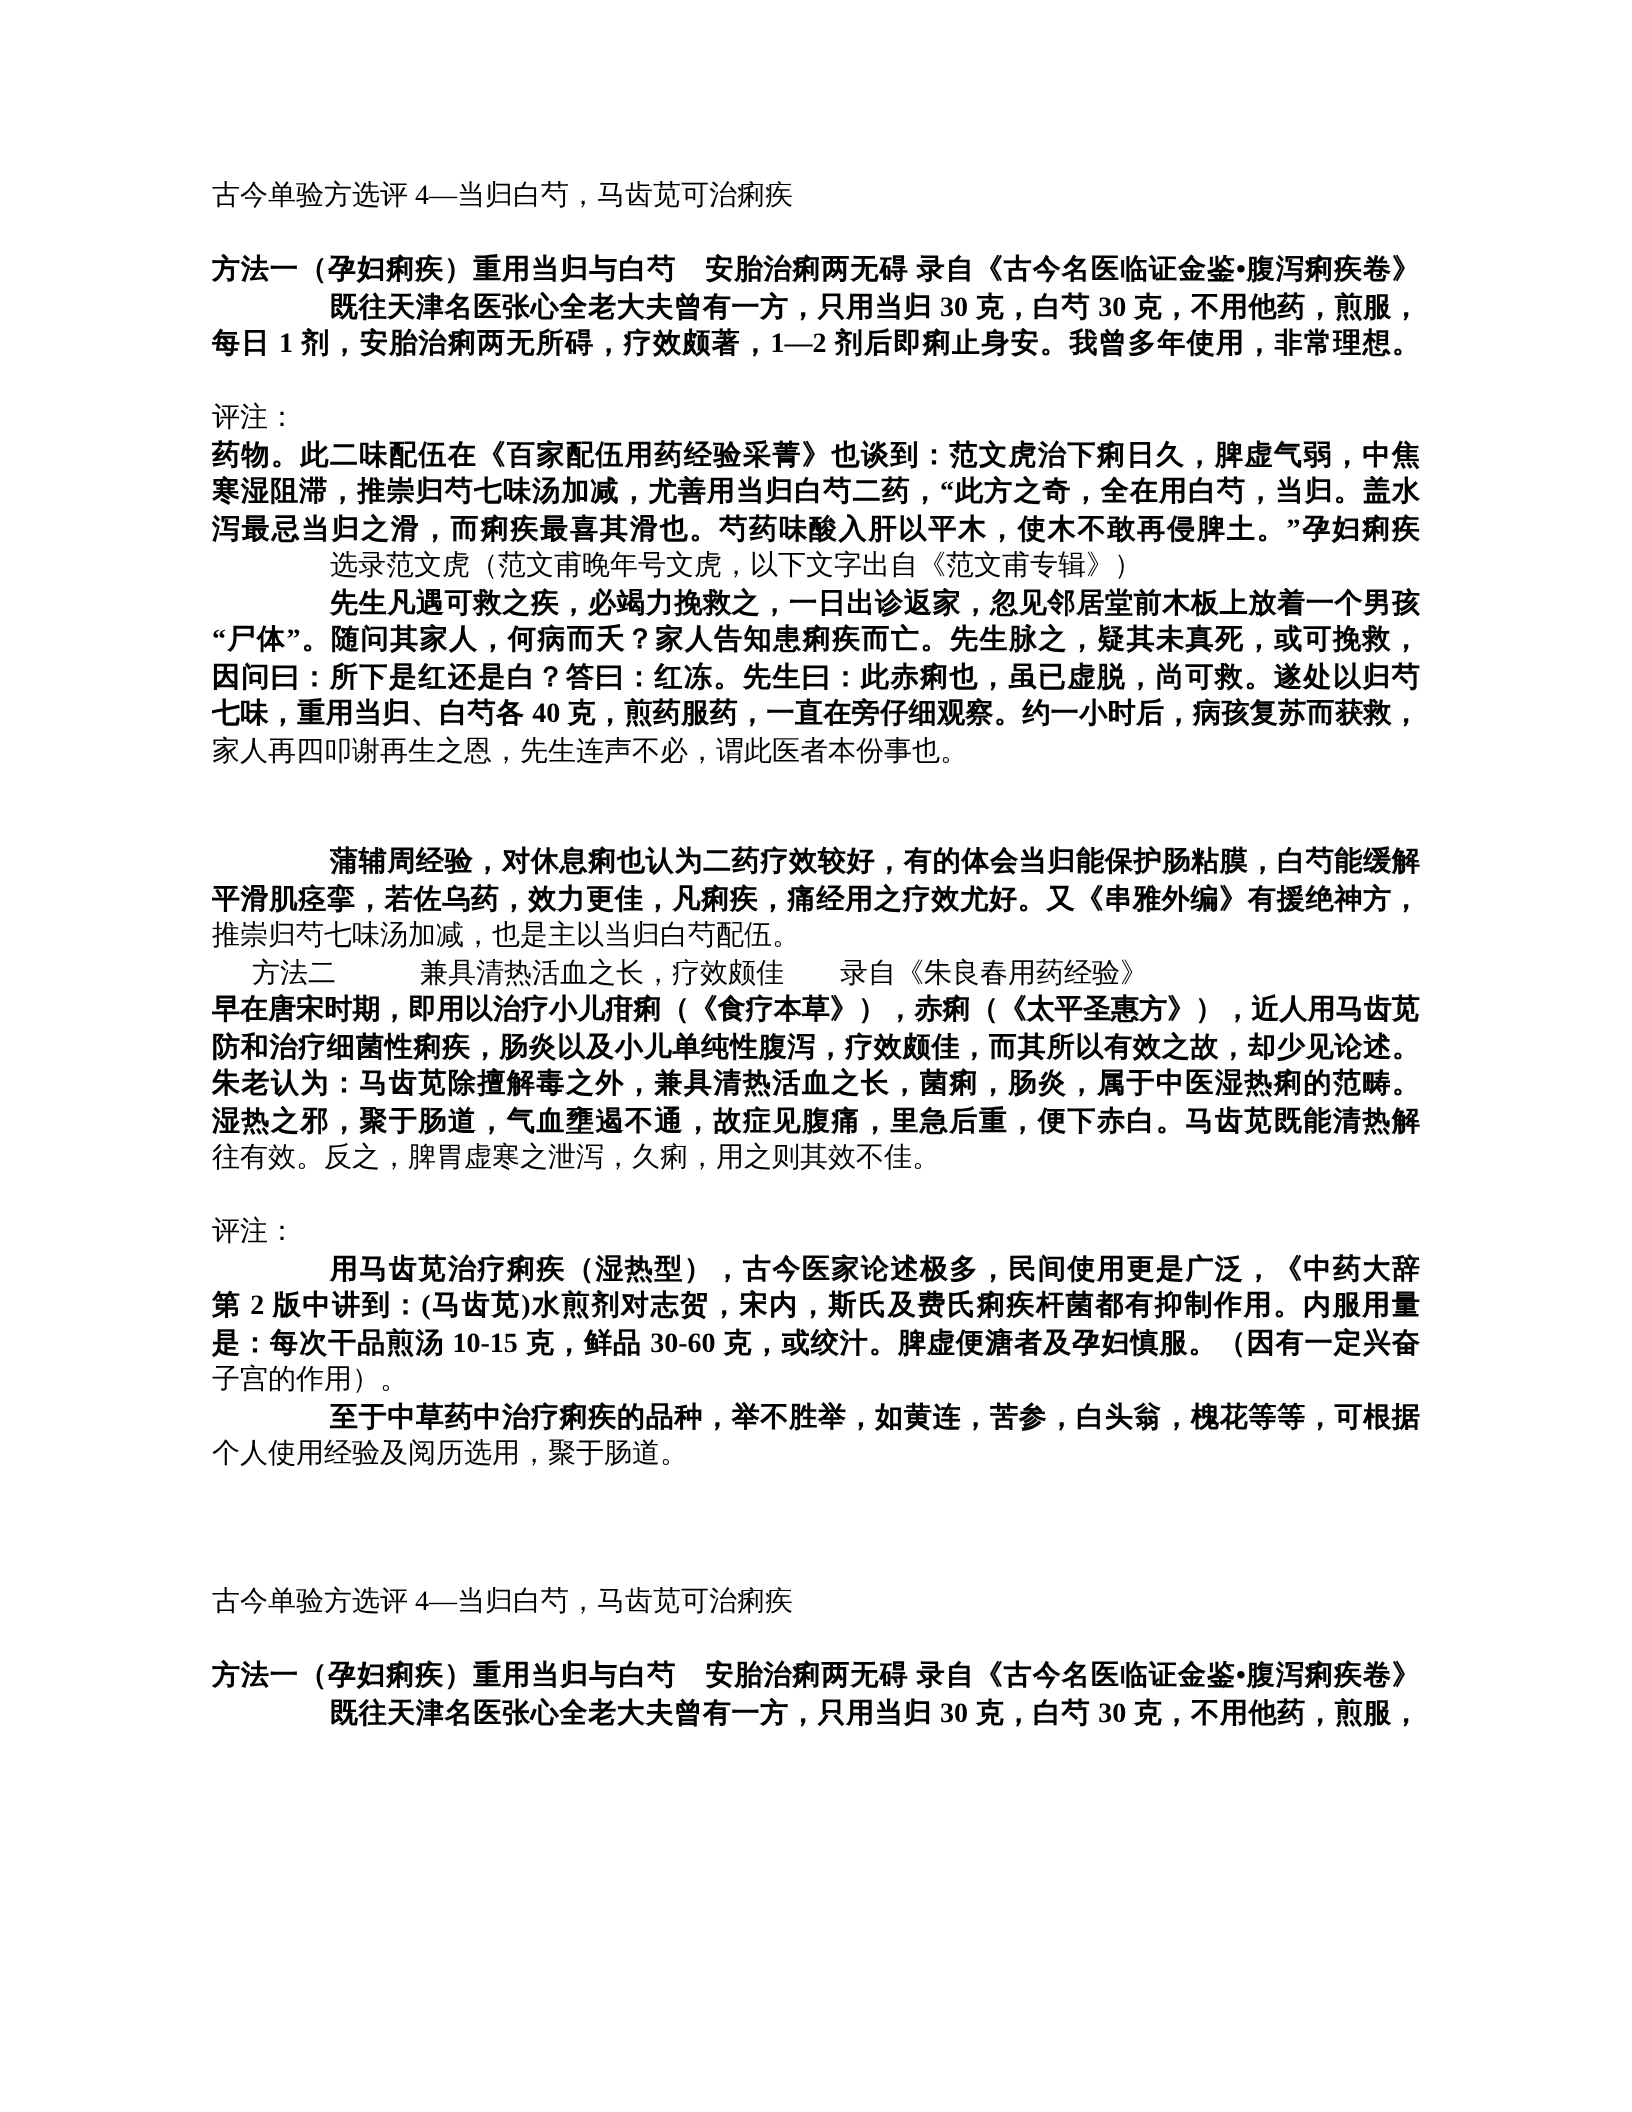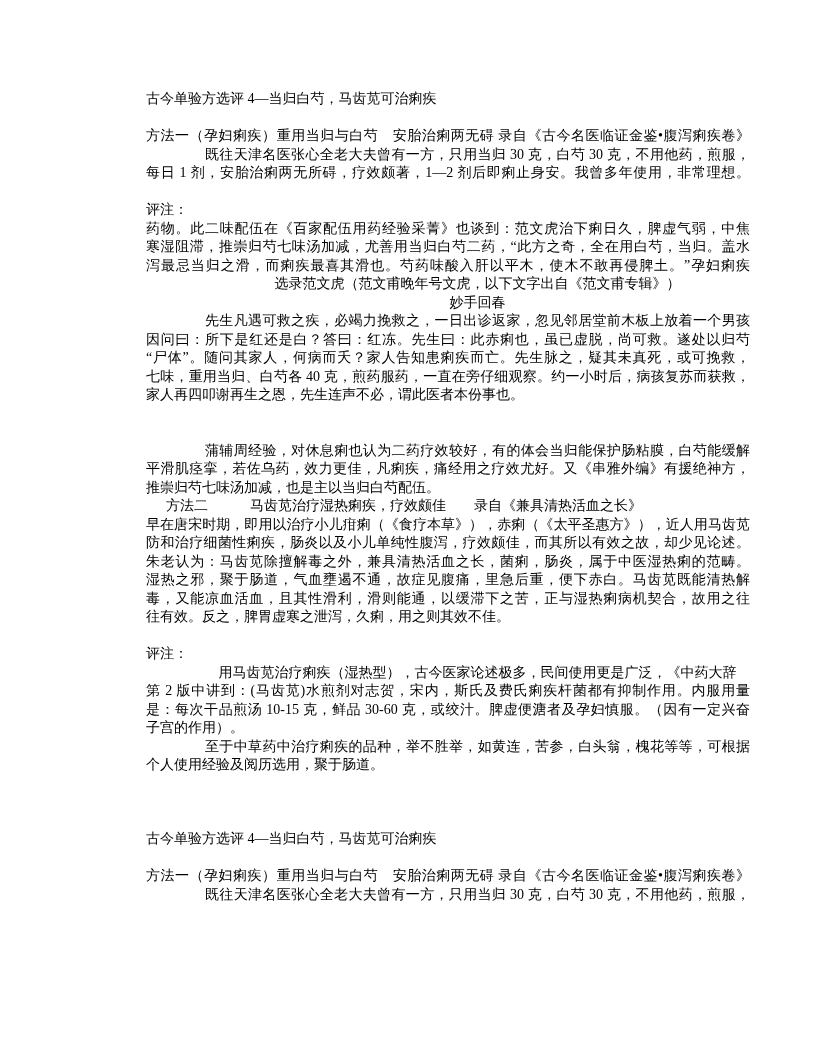--- a/index.html
+++ b/index.html
@@ -13,75 +13,72 @@
     position: relative;
     overflow: hidden;
     font-family: "Liberation Serif", "DejaVu Serif", serif;
     color: #000000;
   }
   .doc {
     position: absolute;
     left: 106px;
     top: 90px;
     width: 604px;
-    margin-left: 40px;
   }
   .line {
     height: 18.5px;
     line-height: 18.5px;
     font-size: 14px;
     overflow: hidden;
     white-space: normal;
     text-align: left;
     letter-spacing: 0;
   }
   .line.fill {
     text-align: justify;
     text-align-last: justify;
+    font-weight: bold;
   }
   .line.ind {
     text-indent: 59px;
-    text-align: center;
   }
   .line.ind-sm {
     text-indent: 20px;
   }
 </style>
 </head>
 <body>
 
 <div class="doc">
     <div class="line">古今单验方选评 4—当归白芍，马齿苋可治痢疾</div>
     <div class="line"></div>
     <div class="line fill">方法一（孕妇痢疾）重用当归与白芍　安胎治痢两无碍 录自《古今名医临证金鉴•腹泻痢疾卷》</div>
     <div class="line fill ind">既往天津名医张心全老大夫曾有一方，只用当归 30 克，白芍 30 克，不用他药，煎服，</div>
     <div class="line fill">每日 1 剂，安胎治痢两无所碍，疗效颇著，1—2 剂后即痢止身安。我曾多年使用，非常理想。</div>
     <div class="line"></div>
     <div class="line">评注：</div>
     <div class="line fill">药物。此二味配伍在《百家配伍用药经验采菁》也谈到：范文虎治下痢日久，脾虚气弱，中焦</div>
     <div class="line fill">寒湿阻滞，推崇归芍七味汤加减，尤善用当归白芍二药，“此方之奇，全在用白芍，当归。盖水</div>
     <div class="line fill">泻最忌当归之滑，而痢疾最喜其滑也。芍药味酸入肝以平木，使木不敢再侵脾土。”孕妇痢疾</div>
     <div class="line ind">选录范文虎（范文甫晚年号文虎，以下文字出自《范文甫专辑》）</div>
-    <div class="line ind">妙手回春</div>
     <div class="line fill ind">先生凡遇可救之疾，必竭力挽救之，一日出诊返家，忽见邻居堂前木板上放着一个男孩</div>
+    <div class="line fill">“尸体”。随问其家人，何病而夭？家人告知患痢疾而亡。先生脉之，疑其未真死，或可挽救，</div>
     <div class="line fill">因问曰：所下是红还是白？答曰：红冻。先生曰：此赤痢也，虽已虚脱，尚可救。遂处以归芍</div>
-    <div class="line fill">“尸体”。随问其家人，何病而夭？家人告知患痢疾而亡。先生脉之，疑其未真死，或可挽救，</div>
     <div class="line fill">七味，重用当归、白芍各 40 克，煎药服药，一直在旁仔细观察。约一小时后，病孩复苏而获救，</div>
     <div class="line">家人再四叩谢再生之恩，先生连声不必，谓此医者本份事也。</div>
     <div class="line"></div>
     <div class="line"></div>
     <div class="line fill ind">蒲辅周经验，对休息痢也认为二药疗效较好，有的体会当归能保护肠粘膜，白芍能缓解</div>
     <div class="line fill">平滑肌痉挛，若佐乌药，效力更佳，凡痢疾，痛经用之疗效尤好。又《串雅外编》有援绝神方，</div>
     <div class="line">推崇归芍七味汤加减，也是主以当归白芍配伍。</div>
-    <div class="line ind-sm">方法二　　　马齿苋治疗湿热痢疾，疗效颇佳　　录自《兼具清热活血之长》</div>
+    <div class="line ind-sm">方法二　　　兼具清热活血之长，疗效颇佳　　录自《朱良春用药经验》</div>
     <div class="line fill">早在唐宋时期，即用以治疗小儿疳痢（《食疗本草》），赤痢（《太平圣惠方》），近人用马齿苋预</div>
     <div class="line fill">防和治疗细菌性痢疾，肠炎以及小儿单纯性腹泻，疗效颇佳，而其所以有效之故，却少见论述。</div>
     <div class="line fill">朱老认为：马齿苋除擅解毒之外，兼具清热活血之长，菌痢，肠炎，属于中医湿热痢的范畴。</div>
     <div class="line fill">湿热之邪，聚于肠道，气血壅遏不通，故症见腹痛，里急后重，便下赤白。马齿苋既能清热解</div>
-    <div class="line fill">毒，又能凉血活血，且其性滑利，滑则能通，以缓滞下之苦，正与湿热痢病机契合，故用之往</div>
     <div class="line">往有效。反之，脾胃虚寒之泄泻，久痢，用之则其效不佳。</div>
     <div class="line"></div>
     <div class="line">评注：</div>
     <div class="line fill ind">用马齿苋治疗痢疾（湿热型），古今医家论述极多，民间使用更是广泛，《中药大辞典》</div>
     <div class="line fill">第 2 版中讲到：(马齿苋)水煎剂对志贺，宋内，斯氏及费氏痢疾杆菌都有抑制作用。内服用量</div>
     <div class="line fill">是：每次干品煎汤 10-15 克，鲜品 30-60 克，或绞汁。脾虚便溏者及孕妇慎服。（因有一定兴奋</div>
     <div class="line">子宫的作用）。</div>
     <div class="line fill ind">至于中草药中治疗痢疾的品种，举不胜举，如黄连，苦参，白头翁，槐花等等，可根据</div>
     <div class="line">个人使用经验及阅历选用，聚于肠道。</div>
     <div class="line"></div>

